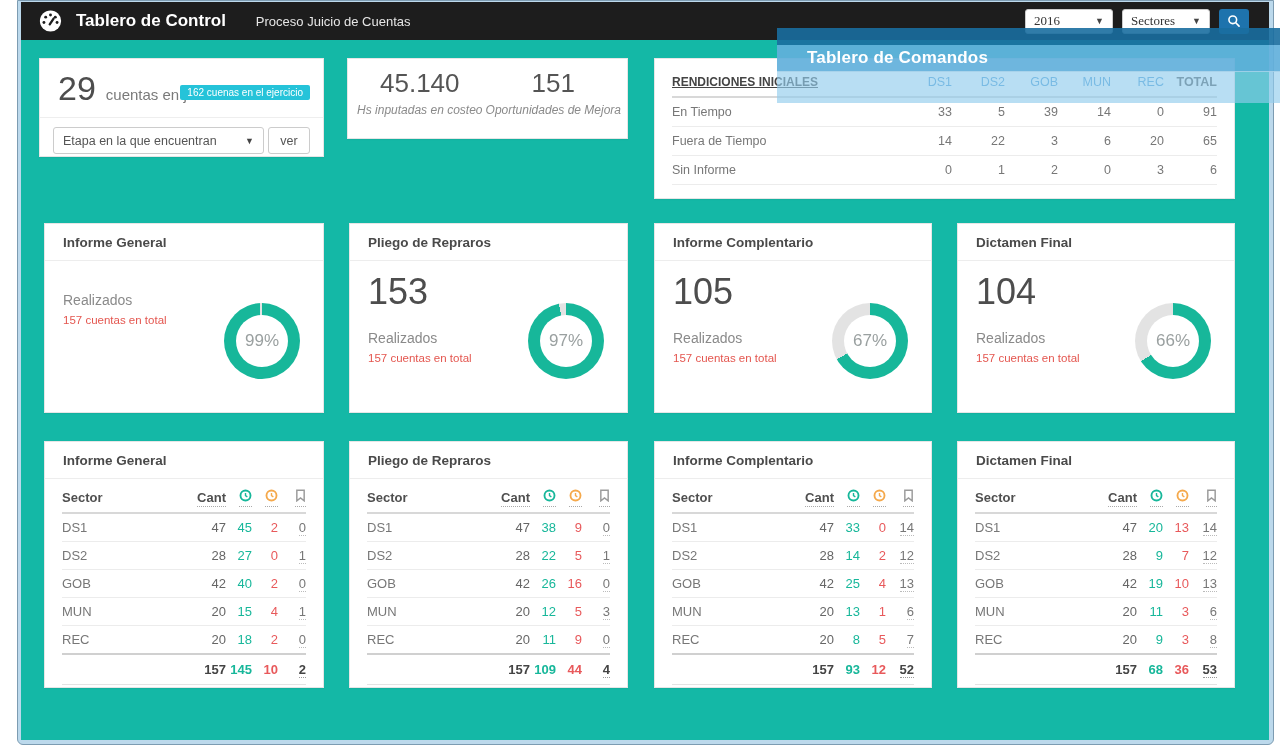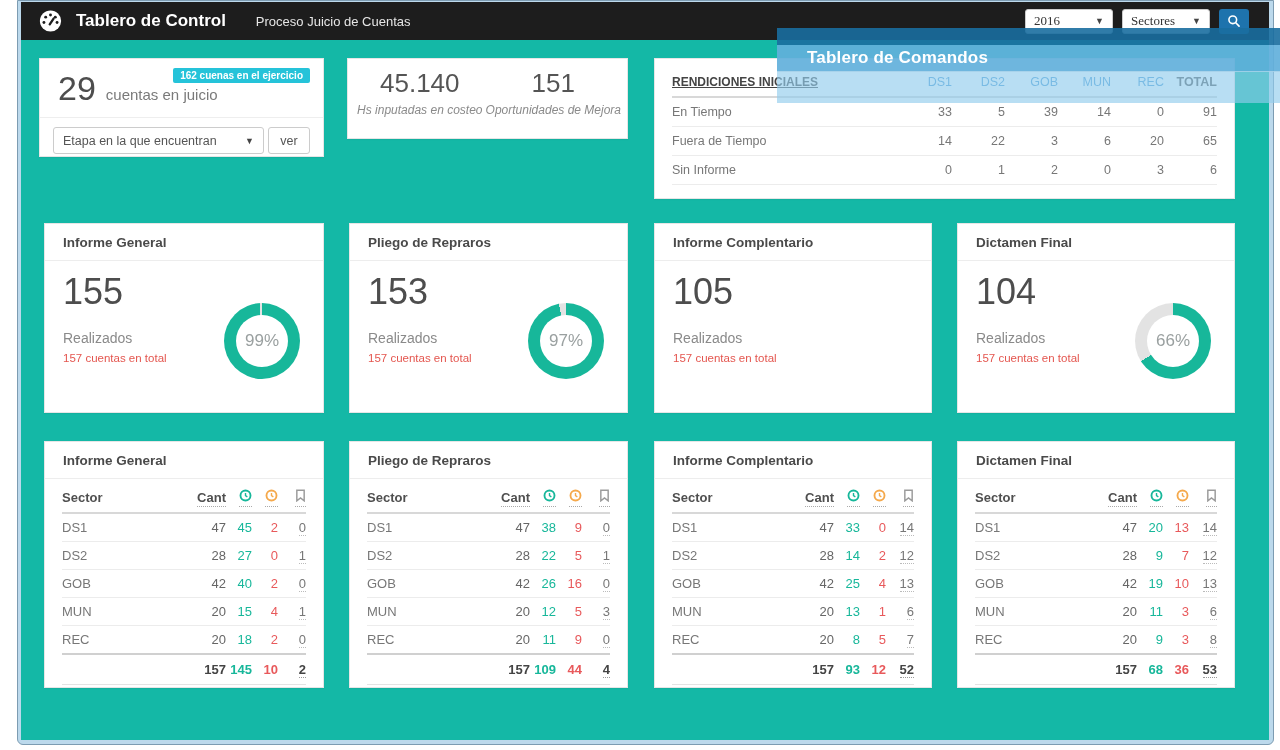--- a/index.html
+++ b/index.html
@@ -22,21 +22,21 @@
 
   .content{position:relative;flex:1;font-size:13px;}
 
   .card{position:absolute;background:#fff;border:1px solid #e6e6e6;box-sizing:border-box;box-shadow:0 1px 1px rgba(0,0,0,0.04);}
   .card-head{height:36px;border-bottom:1px solid #ededed;display:flex;align-items:center;padding:0 18px;font-size:13.5px;font-weight:bold;color:#4a4a4a;}
 
   
   .kpi-row{display:flex;align-items:baseline;padding:10px 18px 0;}
   .kpi-big{font-size:34px;color:#4d4d4d;}
   .kpi-lbl{font-size:15px;color:#7a7a7a;margin-left:10px;}
-  .badge{position:absolute;right:13px;top:9px;background:#25c3d9;color:#fff;font-size:10px;font-weight:bold;padding:2px 7px;border-radius:2px;}
+  .badge{position:absolute;right:13px;top:26px;background:#25c3d9;color:#fff;font-size:10px;font-weight:normal;padding:2px 7px;border-radius:2px;}
   .c1-divider{border-top:1px solid #eee;margin-top:9px;}
   .c1-controls{display:flex;gap:4px;padding:9px 13px 0;}
   .fselect{flex:1;height:27px;border:1px solid #ccc;border-radius:3px;background:#fff;display:flex;align-items:center;padding:0 9px;font-size:12.5px;color:#555;box-sizing:border-box;cursor:pointer;}
   .fselect .lbl{flex:1;}
   .ver-btn{width:42px;height:27px;border:1px solid #ccc;border-radius:3px;background:#fff;font-size:12.5px;color:#555;cursor:pointer;font-family:"Liberation Sans",sans-serif;}
 
   
   .stats2{display:flex;padding:9px 6px 0;}
   .stat{flex:1;text-align:center;}
   .stat-v{font-size:26px;color:#555;}
@@ -198,21 +198,20 @@
             </tbody>
           </table>
         </div>
       </div>
 
       <div class="card" style="left:23px;top:183px;width:280px;height:190px;">
         <div class="card-head">
             <span>Informe General</span>
           </div>
         <div class="donut-body">
-          <div class="big-num">155</div>
           <div class="realizados">Realizados</div>
           <div class="total-red">157 cuentas en total</div>
           <div class="donut" style="--p: 99;">
             <span class="donut-pct">99%</span>
           </div>
         </div>
       </div>
 
       <div class="card" style="left:328px;top:183px;width:279px;height:190px;">
         <div class="card-head">
@@ -229,20 +228,23 @@
       </div>
 
       <div class="card" style="left:633px;top:183px;width:278px;height:190px;">
         <div class="card-head">
             <span>Informe Complentario</span>
           </div>
         <div class="donut-body">
           <div class="big-num">105</div>
           <div class="realizados">Realizados</div>
           <div class="total-red">157 cuentas en total</div>
+          <div class="donut" style="--p: 67;">
+            <span class="donut-pct">67%</span>
+          </div>
         </div>
       </div>
 
       <div class="card" style="left:936px;top:183px;width:278px;height:190px;">
         <div class="card-head">
             <span>Dictamen Final</span>
           </div>
         <div class="donut-body">
           <div class="big-num">104</div>
           <div class="realizados">Realizados</div>

